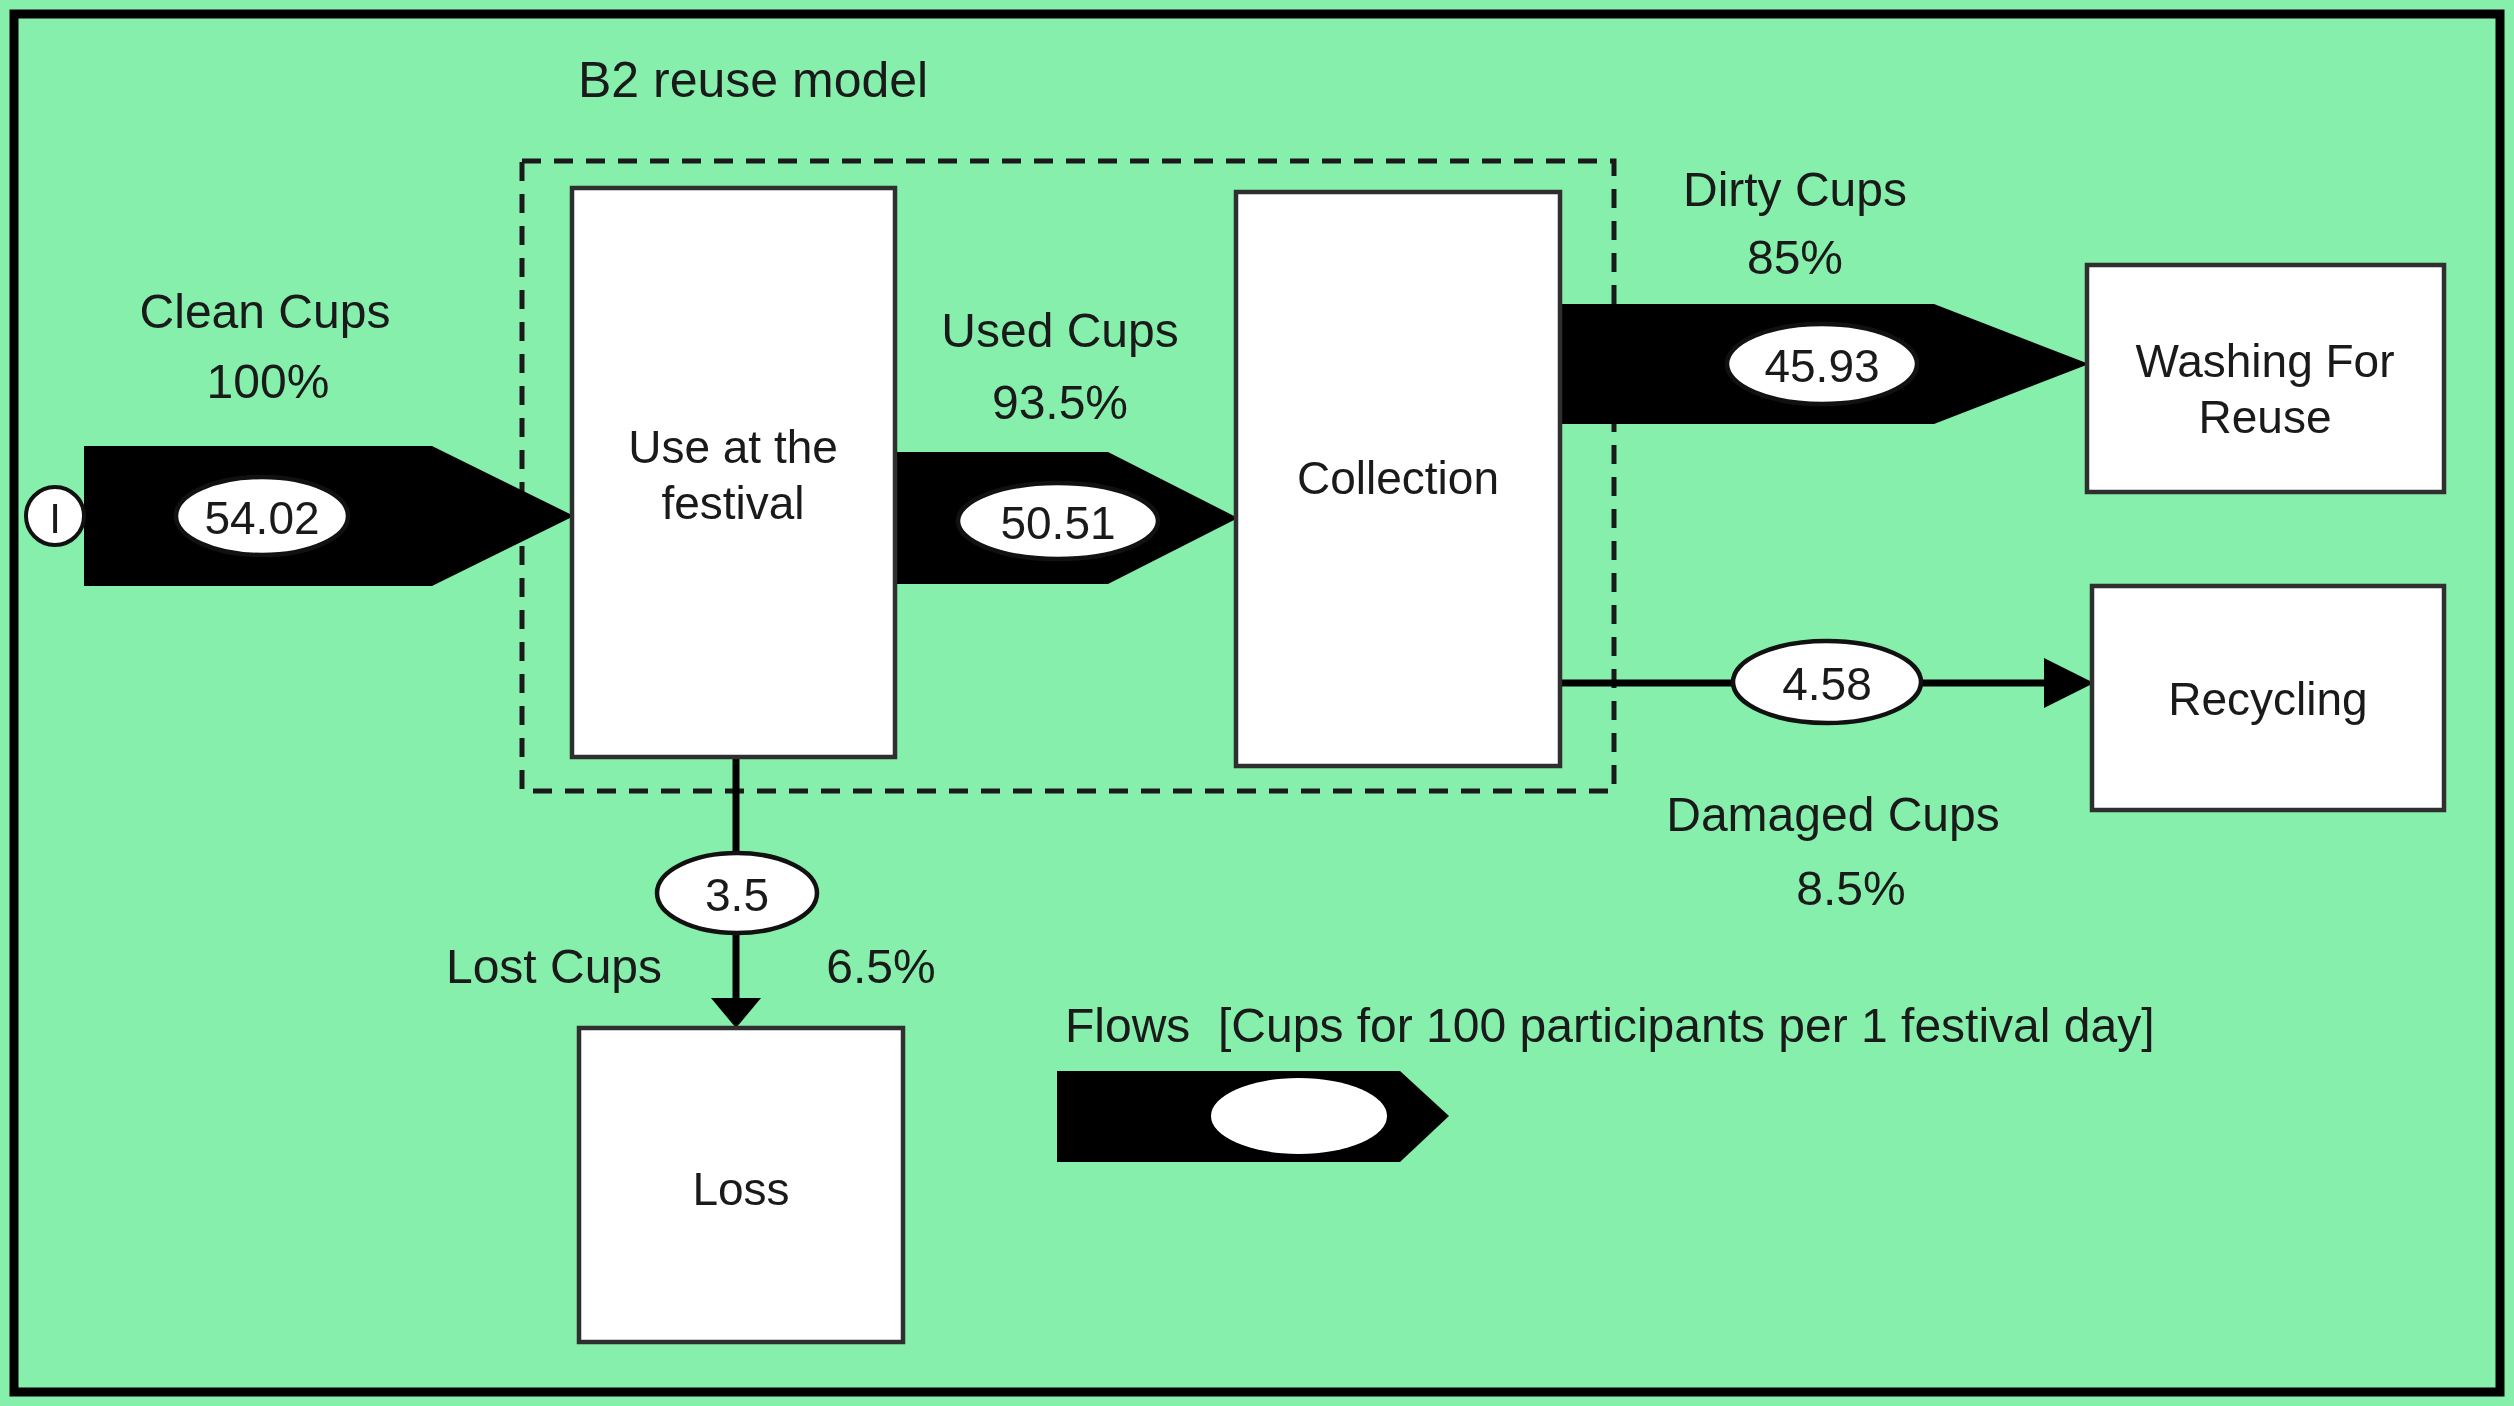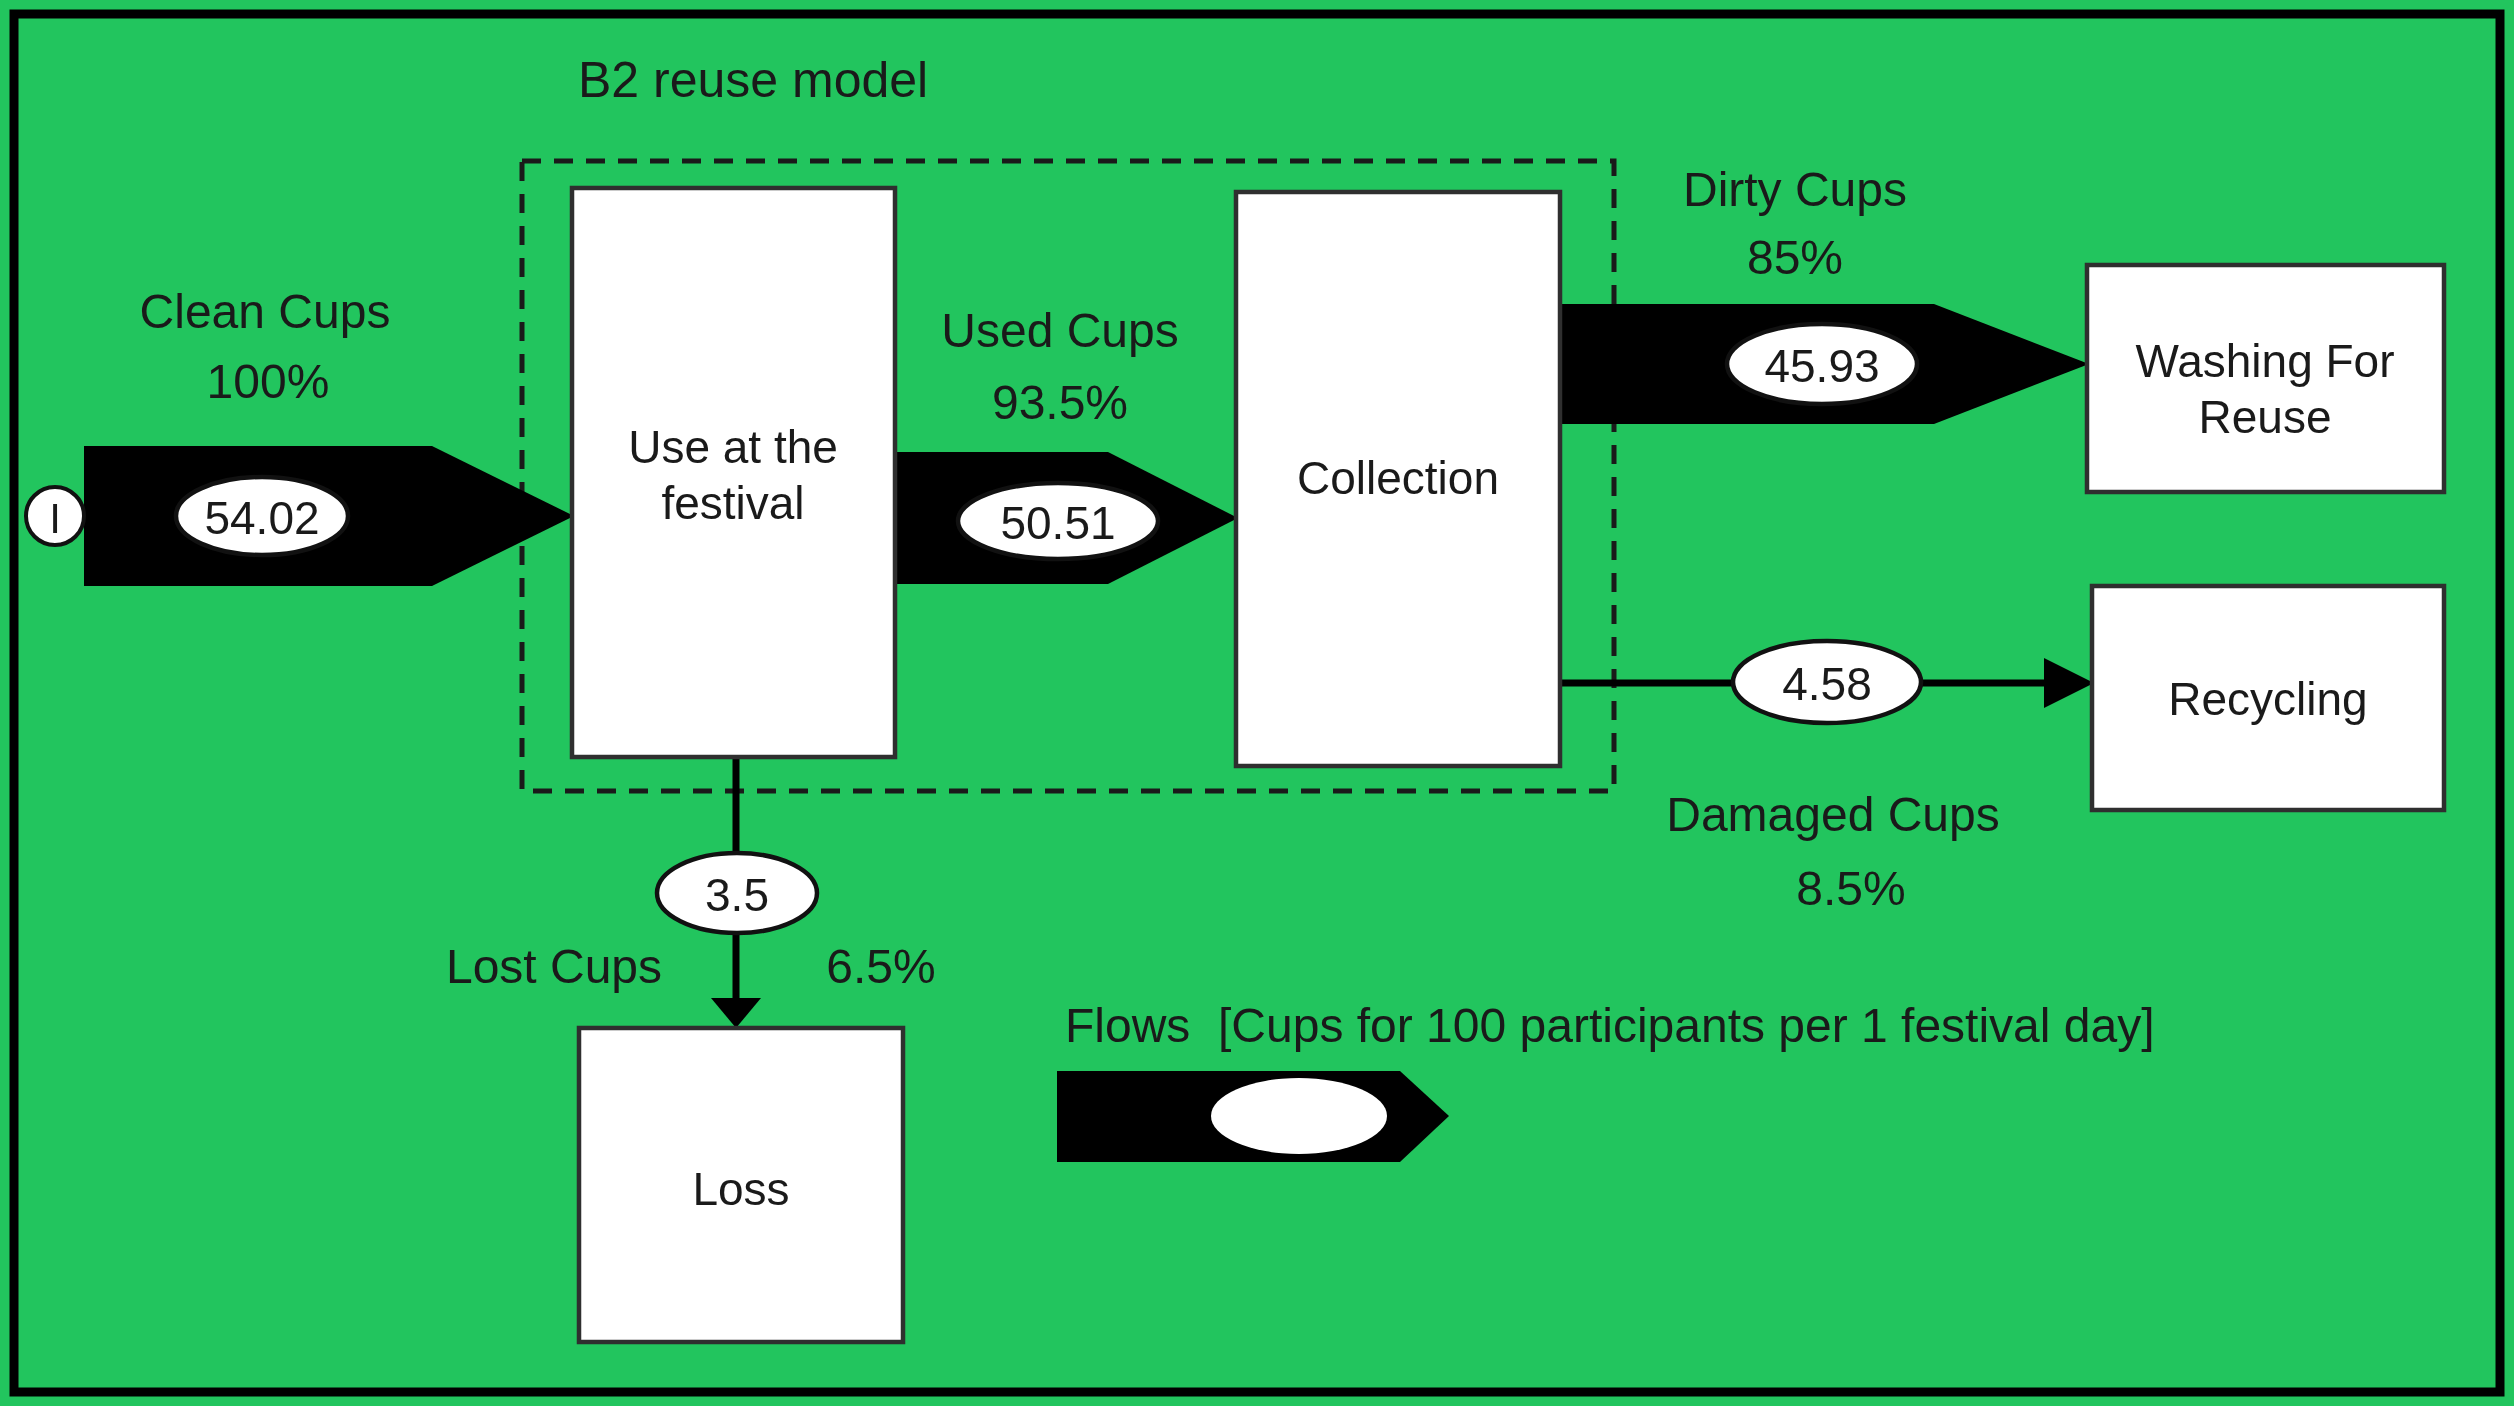--- a/index.html
+++ b/index.html
@@ -7,21 +7,21 @@
     padding: 0;
     background: #ffffff;
     width: 2514px;
     height: 1406px;
     font-family: "Liberation Sans", "DejaVu Sans", sans-serif;
   }
   #stage {
     position: relative;
     width: 2514px;
     height: 1406px;
-    background: #22c55e;
+    background: #86efac;
   }
   svg { display: block; }
   .node-box {
     fill: #ffffff;
     stroke: #2f2f2f;
     stroke-width: 4.5;
   }
   .boundary {
     fill: none;
     stroke: #1a1a1a;

